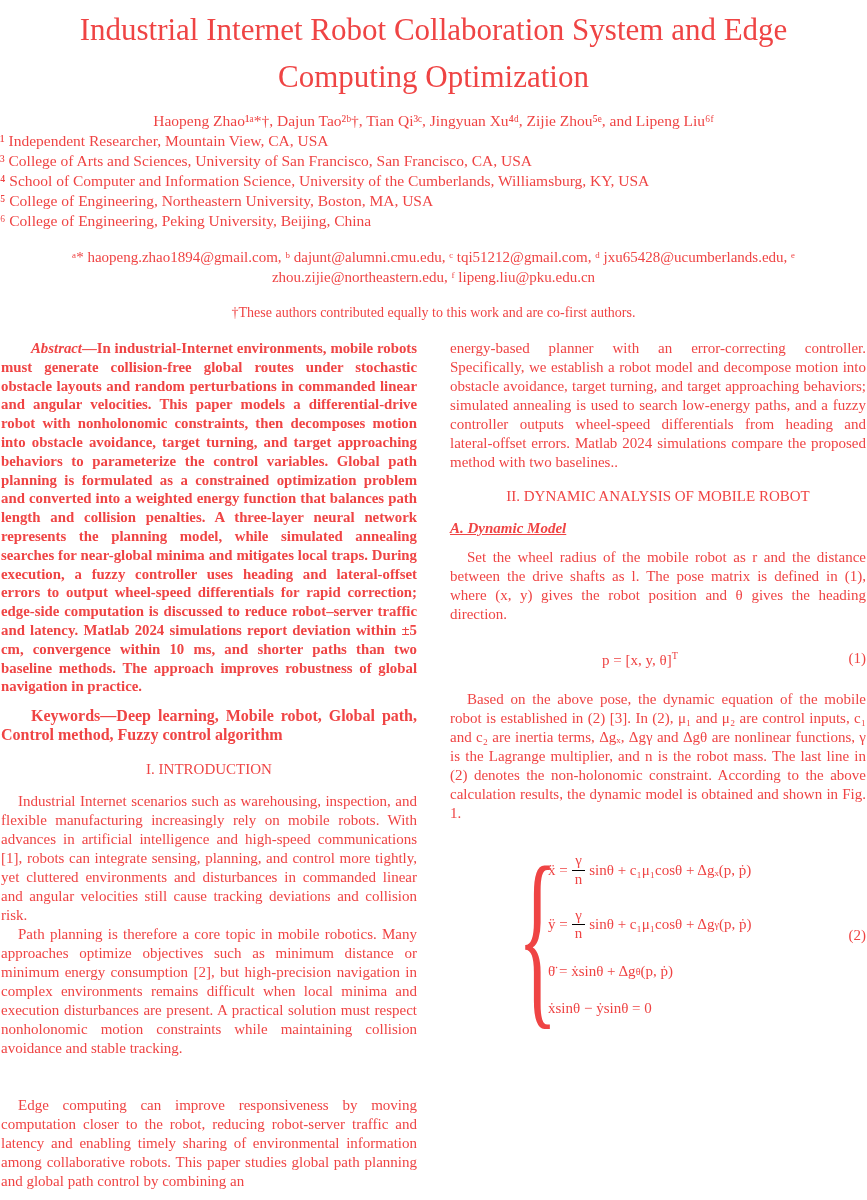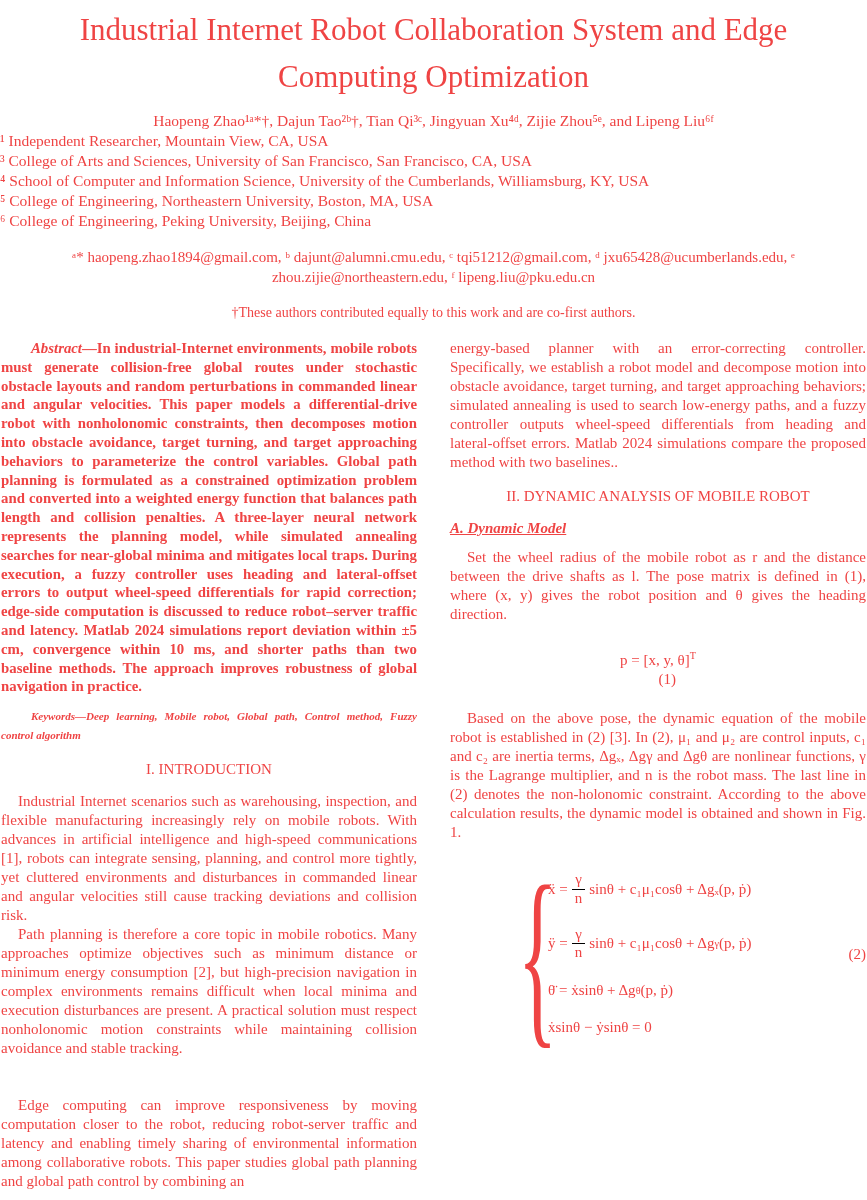--- a/index.html
+++ b/index.html
@@ -20,28 +20,28 @@
   .affiliation-line { white-space: nowrap; }
   .emails-line { text-align: center; font-size: 15px; line-height: 20px; max-width: 856px; margin: 16px auto; }
   .equal-note { text-align: center; font-size: 14px; line-height: 20px; margin-top: 1px; }
 
   .columns { display: flex; gap: 33px; padding: 0 1px; margin-top: 16px; justify-content: space-between; }
   .col { width: 417px; font-size: 15px; line-height: 19px; text-align: justify; }
 
   p { margin: 0; text-indent: 17px; }
   .abstract { font-weight: bold; text-indent: 30px; font-size: 14.8px; line-height: 18.8px; }
   .abstract-label { font-style: italic; }
-  .keywords { font-weight: bold; font-style: italic; text-indent: 30px; margin-top: 11px; font-size: 11px; line-height: 18.8px; }
+  .keywords { font-weight: bold; text-indent: 30px; margin-top: 11px; font-size: 16px; line-height: 18.8px; }
 
   .section-heading { text-align: center; text-indent: 0; font-weight: normal; font-size: 15px; margin: 15px 0 13px 0; }
   .subsection-heading { font-style: italic; text-indent: 0; font-size: 15px; margin: 11px 0 10px 0; text-decoration: underline; }
   .para-gap { margin-top: 38px; }
   .cont { text-indent: 0; }
 
-  .equation-row { display: flex; align-items: center; margin: 22px 0 20px 0; flex-direction: column; }
+  .equation-row { display: flex; align-items: center; margin: 22px 0 20px 0; }
   .eq-body { flex: 1; text-align: center; white-space: nowrap; }
   .eq-number { width: 36px; text-align: right; flex: none; }
   sup { font-size: 0.68em; }
   sub { font-size: 0.68em; }
 
   .equation-block { display: flex; align-items: center; margin-top: 30px; }
   .eq2-group { display: flex; align-items: center; margin-left: 60px; }
   .brace {
     display: inline-block; width: 34px; text-align: center;
     font-size: 150px; line-height: 160px; font-weight: normal;

